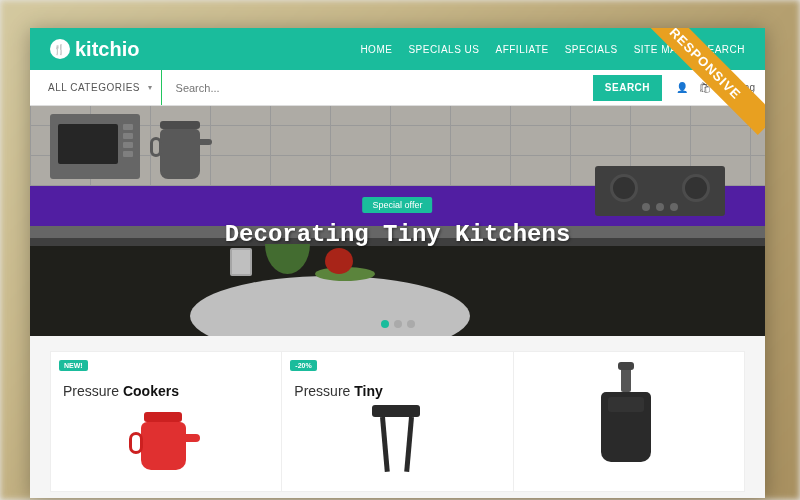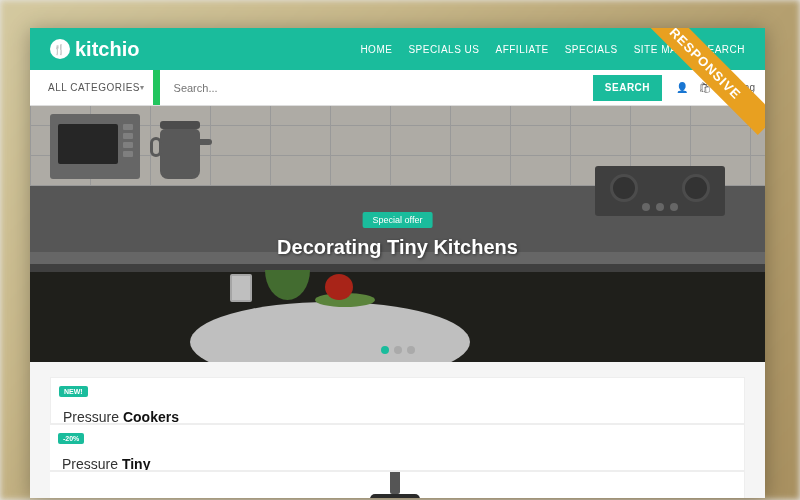--- a/index.html
+++ b/index.html
@@ -109,25 +109,25 @@
       display: flex;
       align-items: center;
       padding: 0 10px;
       gap: 6px;
       border-bottom: 1px solid #ddd;
     }
 
     .category-select {
       display: flex;
       align-items: center;
-      gap: 0;
+      gap: 8px;
       font-size: 10px;
       color: #555;
       padding: 0 8px;
-      border-right: 7px solid #22c55e;
+      border-right: 1px solid #22c55e;
       height: 100%;
       cursor: pointer;
       text-transform: uppercase;
       letter-spacing: 0.5px;
     }
     .category-chevron {
       font-size: 8px;
       color: #888;
     }
 
@@ -164,22 +164,22 @@
       align-items: center;
       gap: 3px;
       font-size: 10px;
       color: #555;
       cursor: pointer;
     }
 
     
     .hero {
       position: relative;
-      height: 256px;
-      background: #737373;
+      height: 230px;
+      background: #6d28d9;
       overflow: hidden;
     }
 
     
     .kitchen-elements {
       position: absolute;
       top: 0; left: 0; right: 0; bottom: 0;
     }
 
     
@@ -396,23 +396,23 @@
       background: #1abc9c;
       color: white;
       font-size: 9px;
       padding: 3px 10px;
       border-radius: 2px;
       display: inline-block;
       margin-bottom: 8px;
     }
 
     .hero-title {
-      font-size: 20px;
+      font-size: 24px;
       font-weight: bold;
-      font-family: Liberation Sans, sans-serif;
+      font-family: Liberation Mono, monospace;
       text-shadow: 1px 1px 3px rgba(0,0,0,0.5);
       white-space: nowrap;
     }
 
     
     .slider-dots {
       position: absolute;
       bottom: 8px;
       left: 50%;
       transform: translateX(-50%);
@@ -429,21 +429,20 @@
       background: #1abc9c;
     }
 
     
     .products-section {
       background: #f5f5f5;
       padding: 15px 20px 0;
       display: flex;
       gap: 0;
       height: 156px;
-      flex-direction: column;
     }
 
     .product-card {
       flex: 1;
       background: white;
       padding: 12px;
       border: 1px solid #eee;
       position: relative;
       overflow: hidden;
       display: flex;

